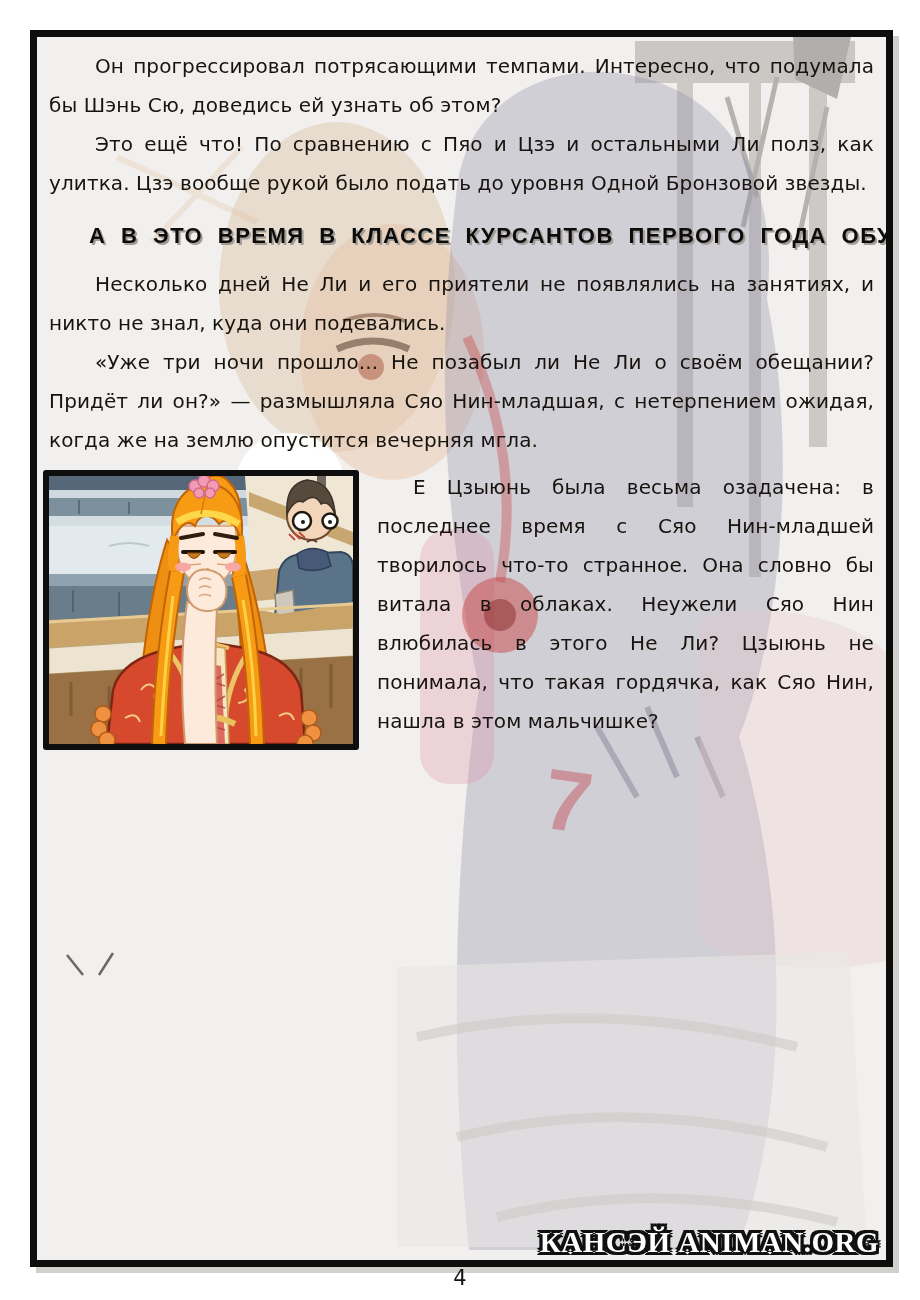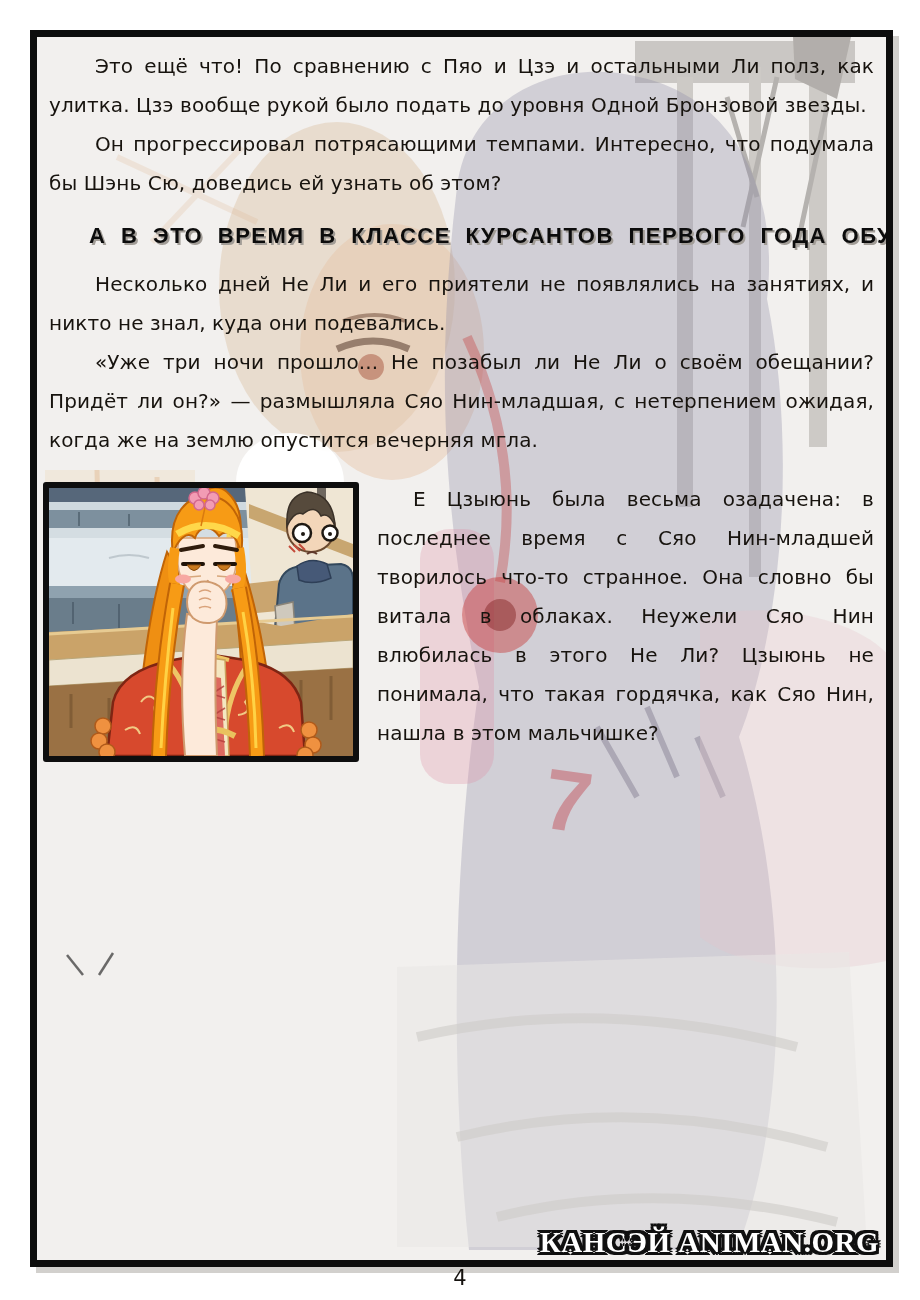--- a/index.html
+++ b/index.html
@@ -20,21 +20,21 @@
   .p{
     margin:0;font-size:20px;line-height:39px;text-align:justify;text-indent:46px;
     letter-spacing:.1px;
   }
   .caption{
     margin:13px 0 9px 40px;
     font-family:"Liberation Sans",sans-serif;font-weight:bold;
     font-size:22px;line-height:40px;letter-spacing:1.5px;word-spacing:7px;
     color:#0c0c0c;text-shadow:2px 2px 0 #a29d97;white-space:nowrap;
   }
-  .bottom{margin-top:20px;}
+  .bottom{margin-top:8px;}
   .panel{
     float:left;width:304px;height:268px;margin:2px 18px 0 -6px;
     border:6px solid #0e0e0e;border-radius:3px;background:#dfe7ea;
     position:relative;overflow:hidden;
   }
   .panel svg{display:block;}
   .bottom .p{text-indent:36px;}
 
   .watermark{
     position:absolute;right:7px;bottom:1px;z-index:2;
@@ -112,22 +112,22 @@
         <path d="M460,1180 Q620,1140 800,1185"></path>
       </g>
 
       <g stroke="#222" stroke-width="2.5" opacity="0.65" fill="none">
         <path d="M30,918 L46,938"></path>
           <path d="M76,916 L62,938"></path>
       </g>
     </svg>
 
     <div class="content clearfix">
+      <p class="p">Он прогрессировал потрясающими темпами. Интересно, что подумала бы Шэнь Сю, доведись ей узнать об этом?</p>
       <p class="p">Это ещё что! По сравнению с Пяо и Цзэ и остальными Ли полз, как улитка. Цзэ вообще рукой было подать до уровня Одной Бронзовой звезды.</p>
-      <p class="p">Он прогрессировал потрясающими темпами. Интересно, что подумала бы Шэнь Сю, доведись ей узнать об этом?</p>
 
       <div class="caption">А В ЭТО ВРЕМЯ В КЛАССЕ КУРСАНТОВ ПЕРВОГО ГОДА ОБУЧЕНИЯ...</div>
 
       <p class="p">Несколько дней Не Ли и его приятели не появлялись на занятиях, и никто не знал, куда они подевались.</p>
       <p class="p">«Уже три ночи прошло... Не позабыл ли Не Ли о своём обещании? Придёт ли он?» — размышляла Сяо Нин-младшая, с нетерпением ожидая, когда же на землю опустится вечерняя мгла.</p>
 
       <div class="bottom clearfix">
         <div class="panel">
           <svg viewBox="0 0 304 268" width="304" height="268" preserveAspectRatio="none">
 

